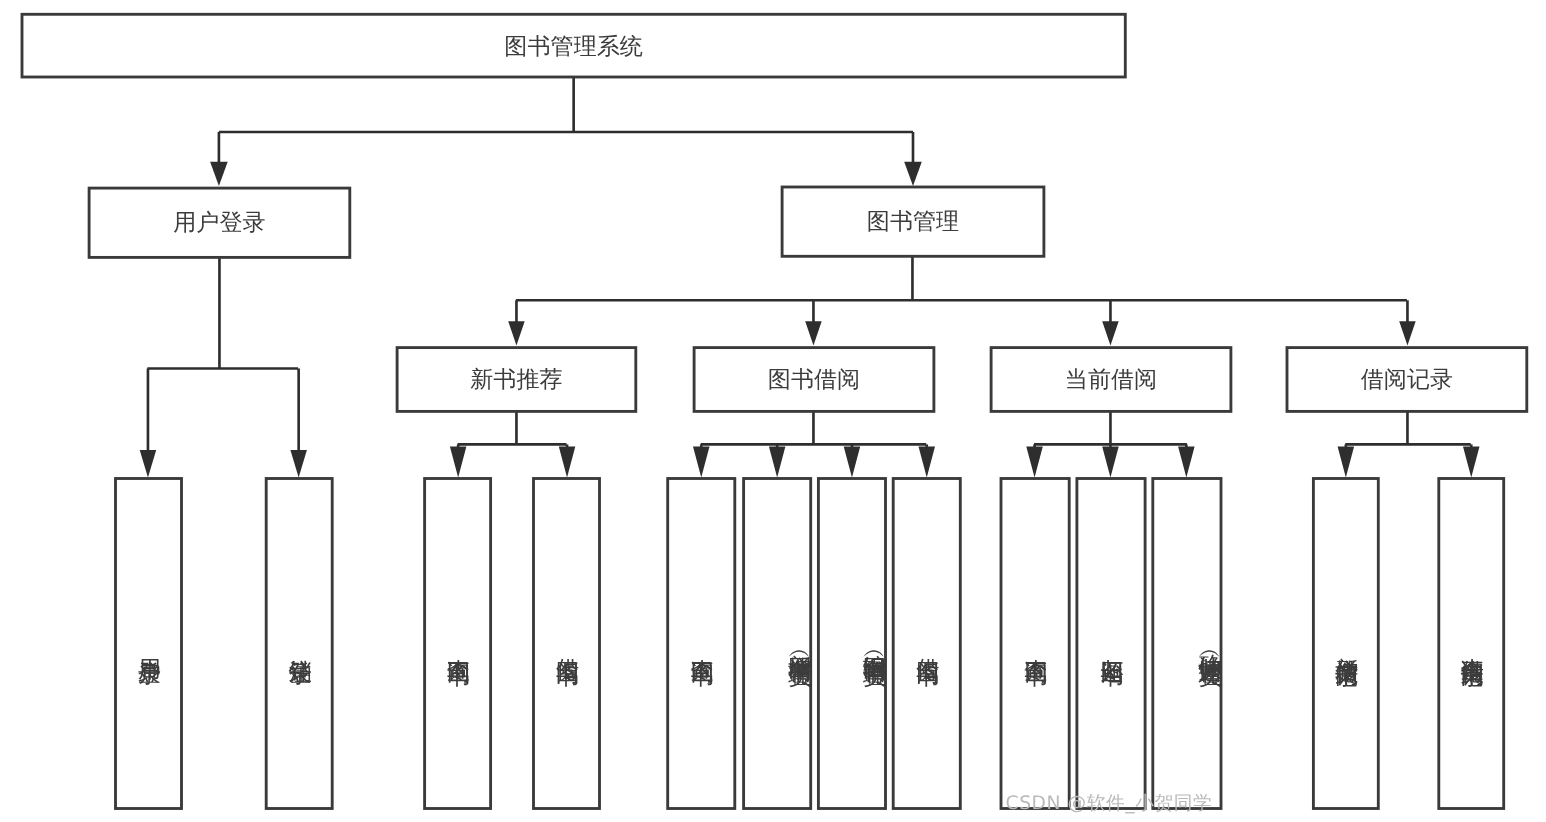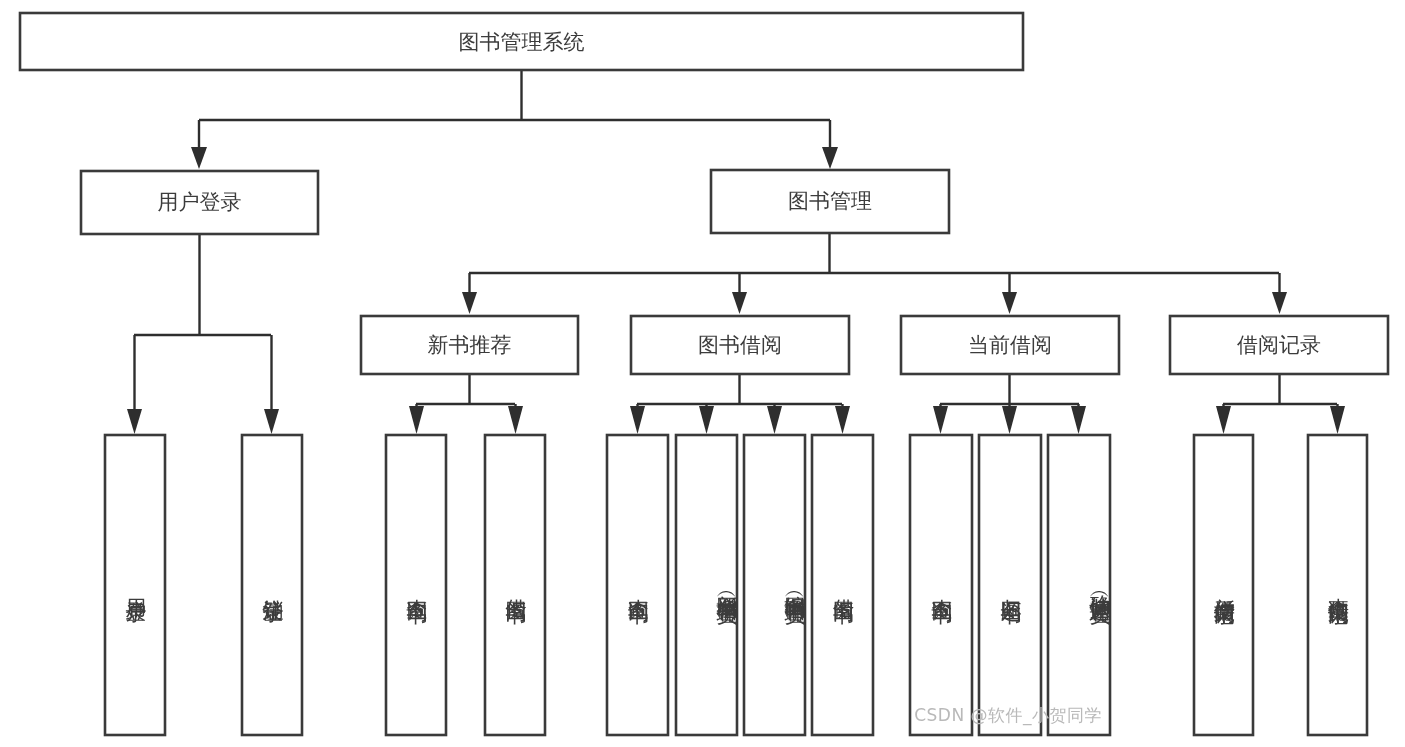--- a/index.html
+++ b/index.html
@@ -58,21 +58,21 @@
     line-height: 1.04;
     color: #3c3c3c;
     letter-spacing: 1.5px;
     white-space: nowrap;
     text-align: center;
     pointer-events: none;
   }
   .watermark {
     position: absolute;
     right: 8px;
-    bottom: 20px;
+    bottom: 6px;
     font-family: "DejaVu Sans", "Liberation Sans", sans-serif;
     font-size: 17px;
     color: #b9b9b9;
     white-space: nowrap;
     letter-spacing: 0.5px;
   }
 </style>
 </head>
 <body>
 

